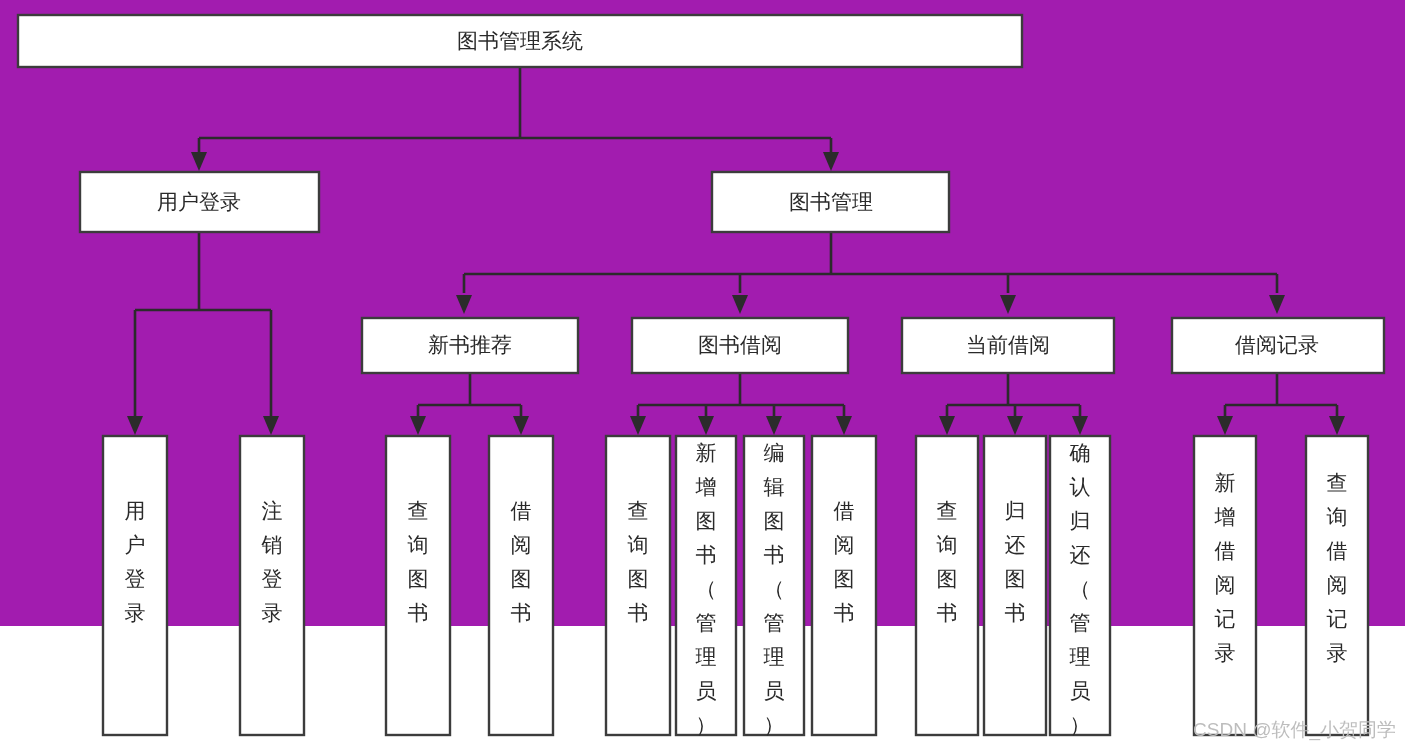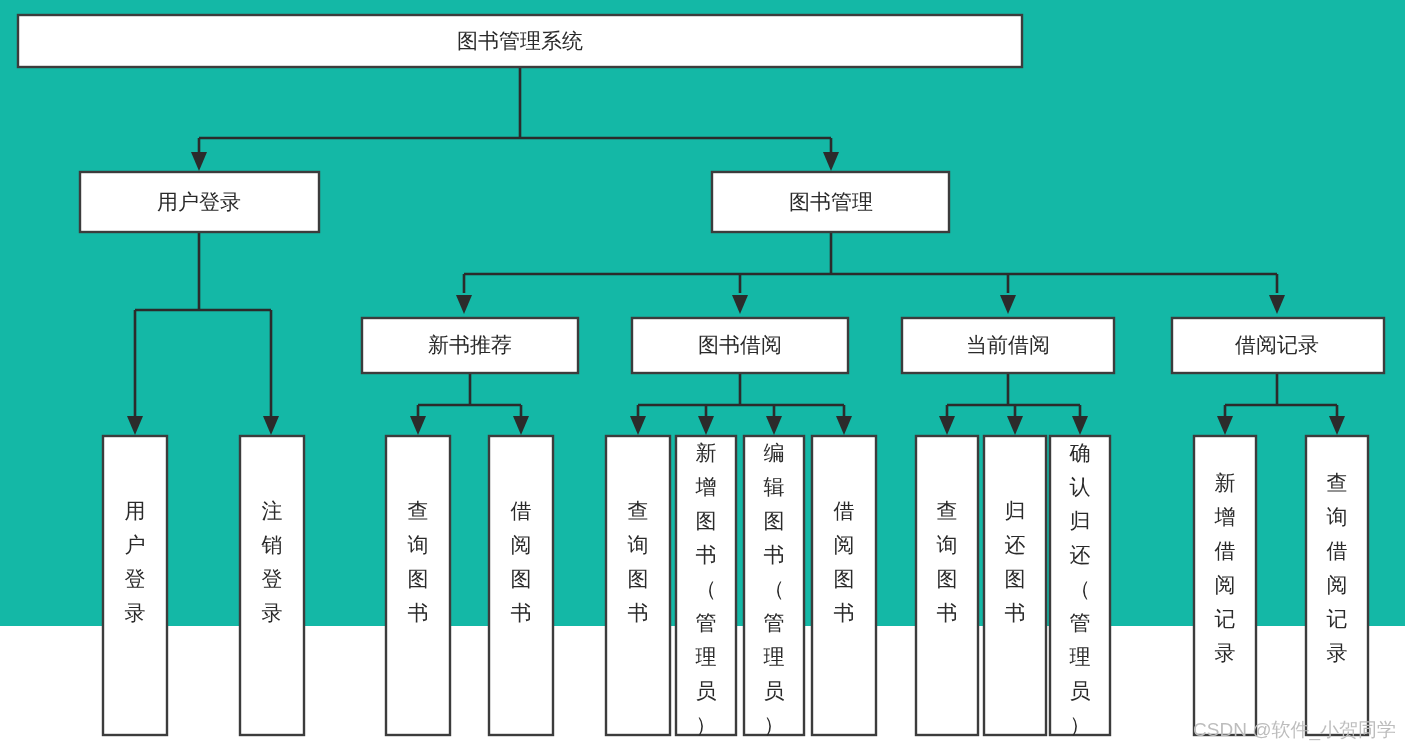--- a/index.html
+++ b/index.html
@@ -11,21 +11,21 @@
   body {
     width: 1405px;
     height: 747px;
     font-family: "Liberation Sans", "DejaVu Sans", sans-serif;
     overflow: hidden;
   }
   #diagram-root {
     position: relative;
     width: 1405px;
     height: 626px;
-    background: #14b8a6;
+    background: #a21caf;
   }
   svg.diagram-canvas {
     position: absolute;
     left: 0;
     top: 0;
     width: 1405px;
     height: 747px;
     display: block;
   }
   .node-box {

